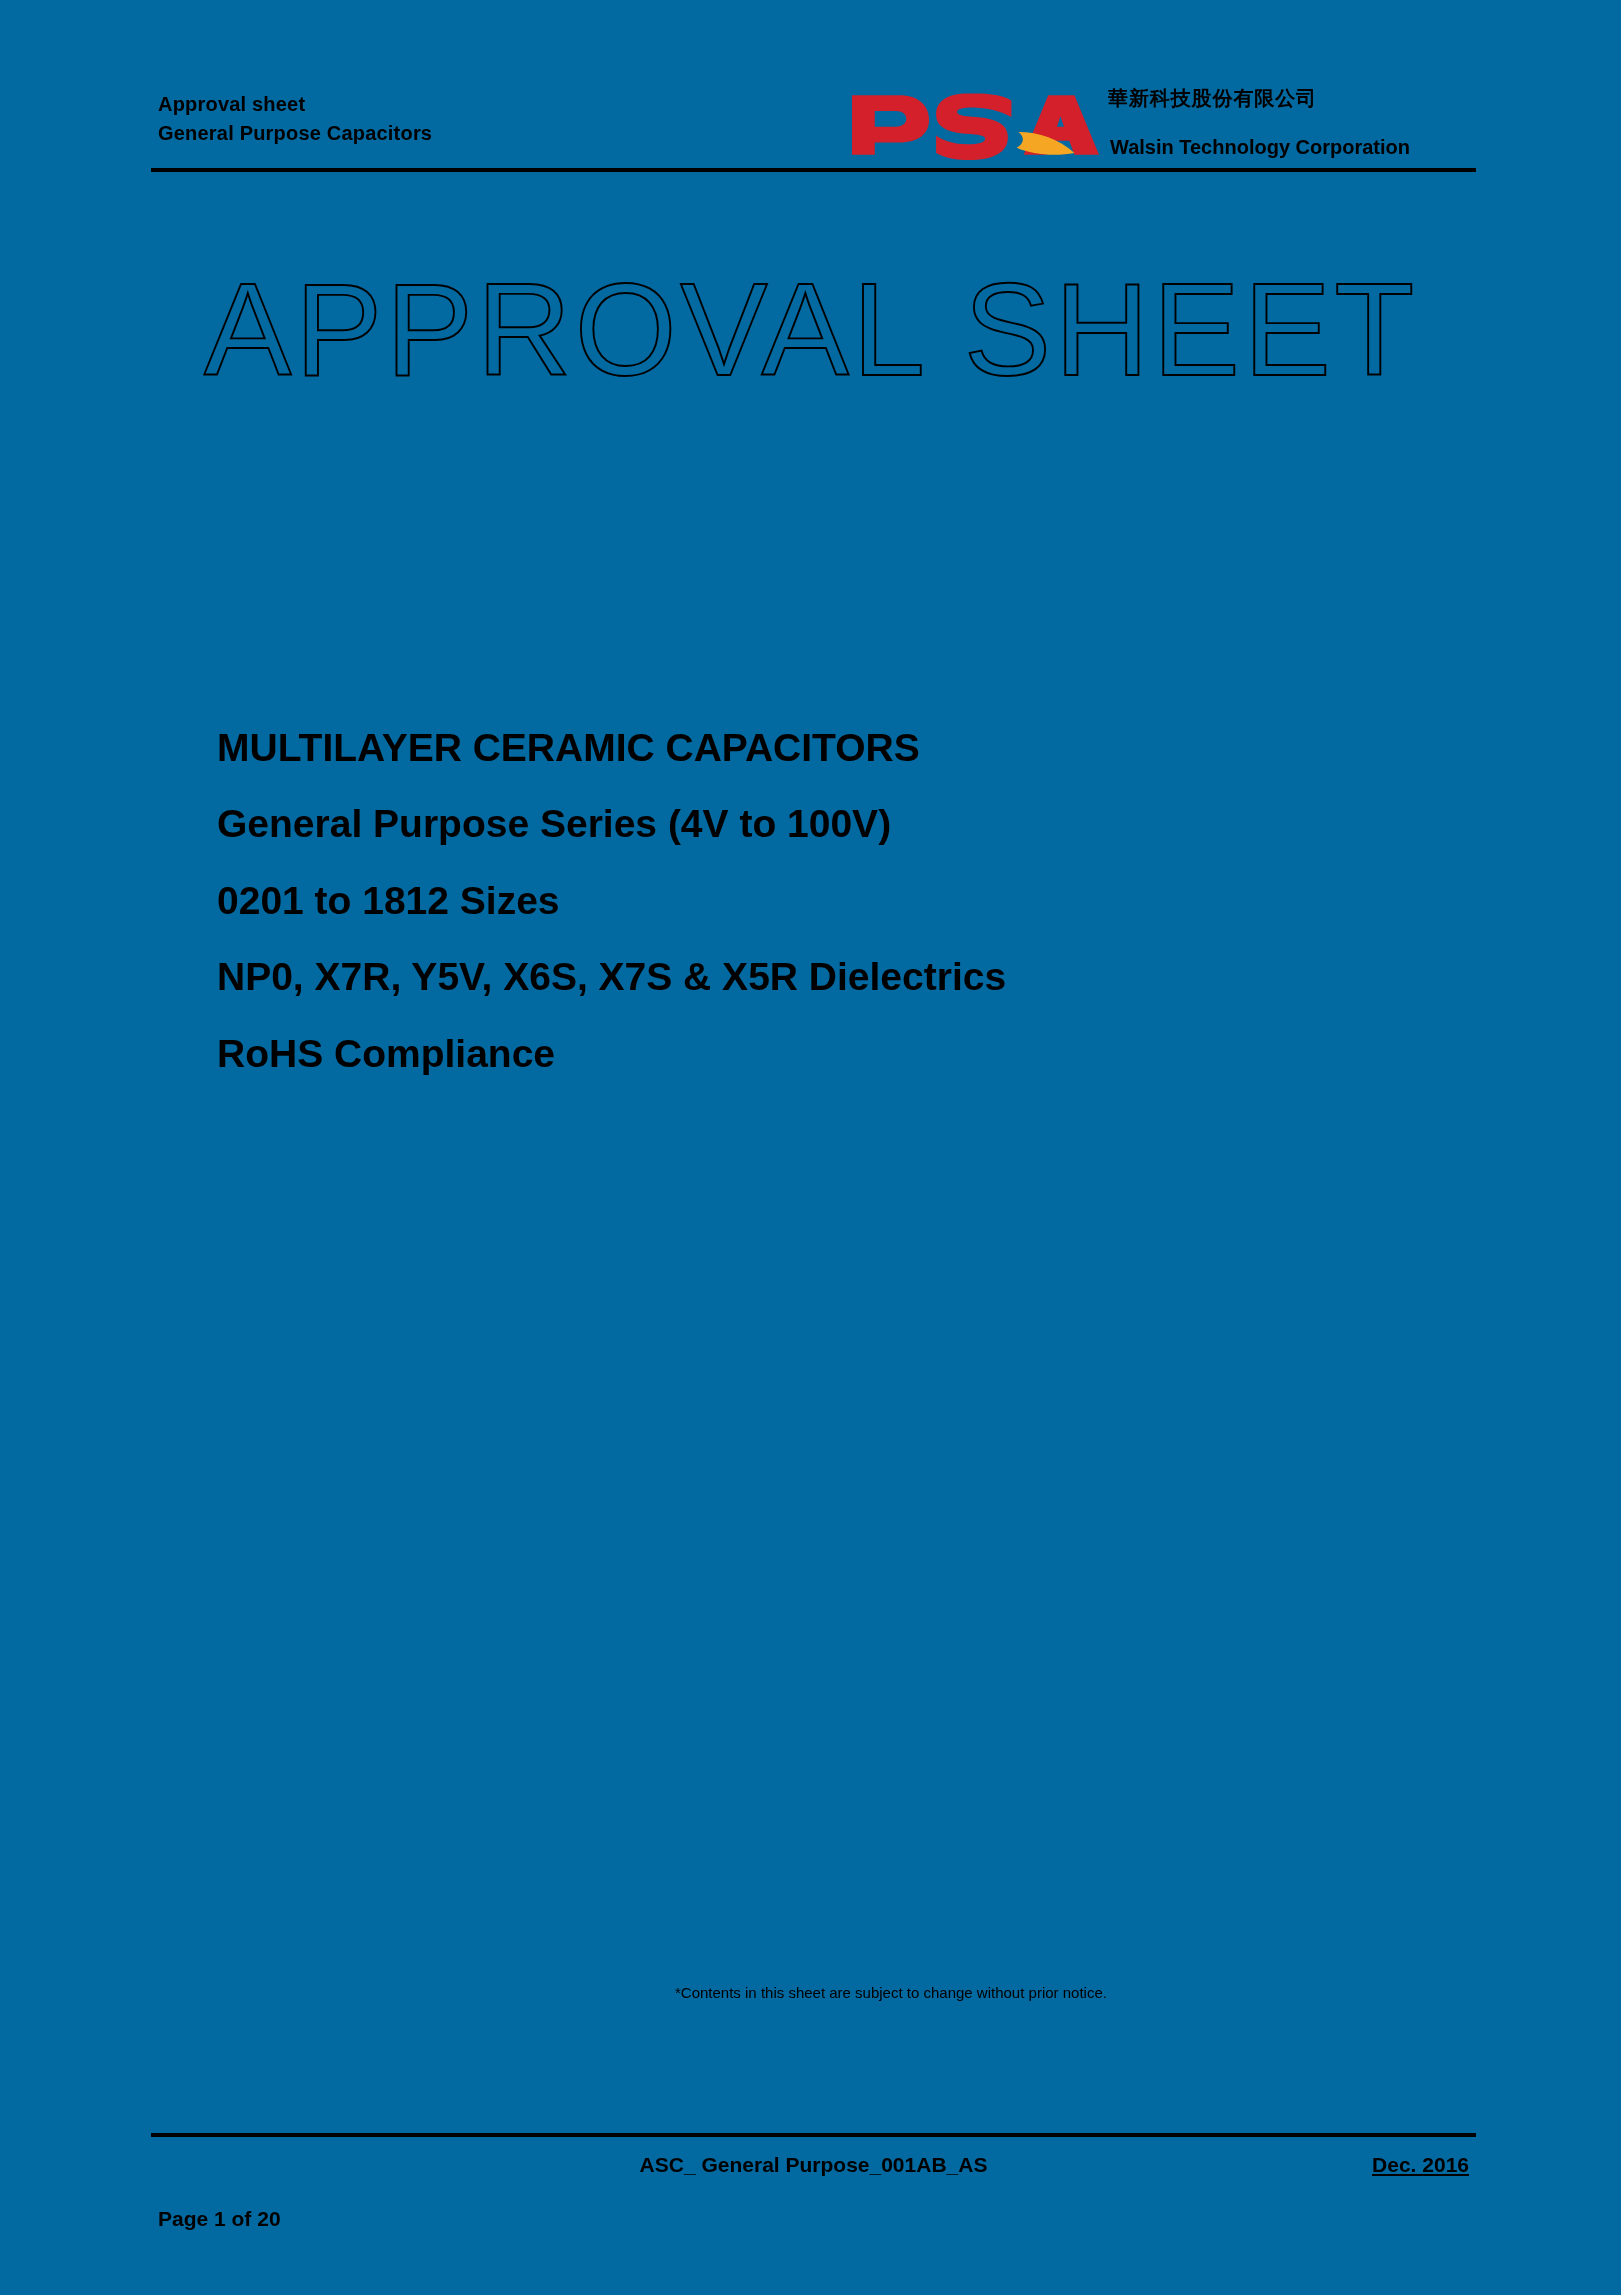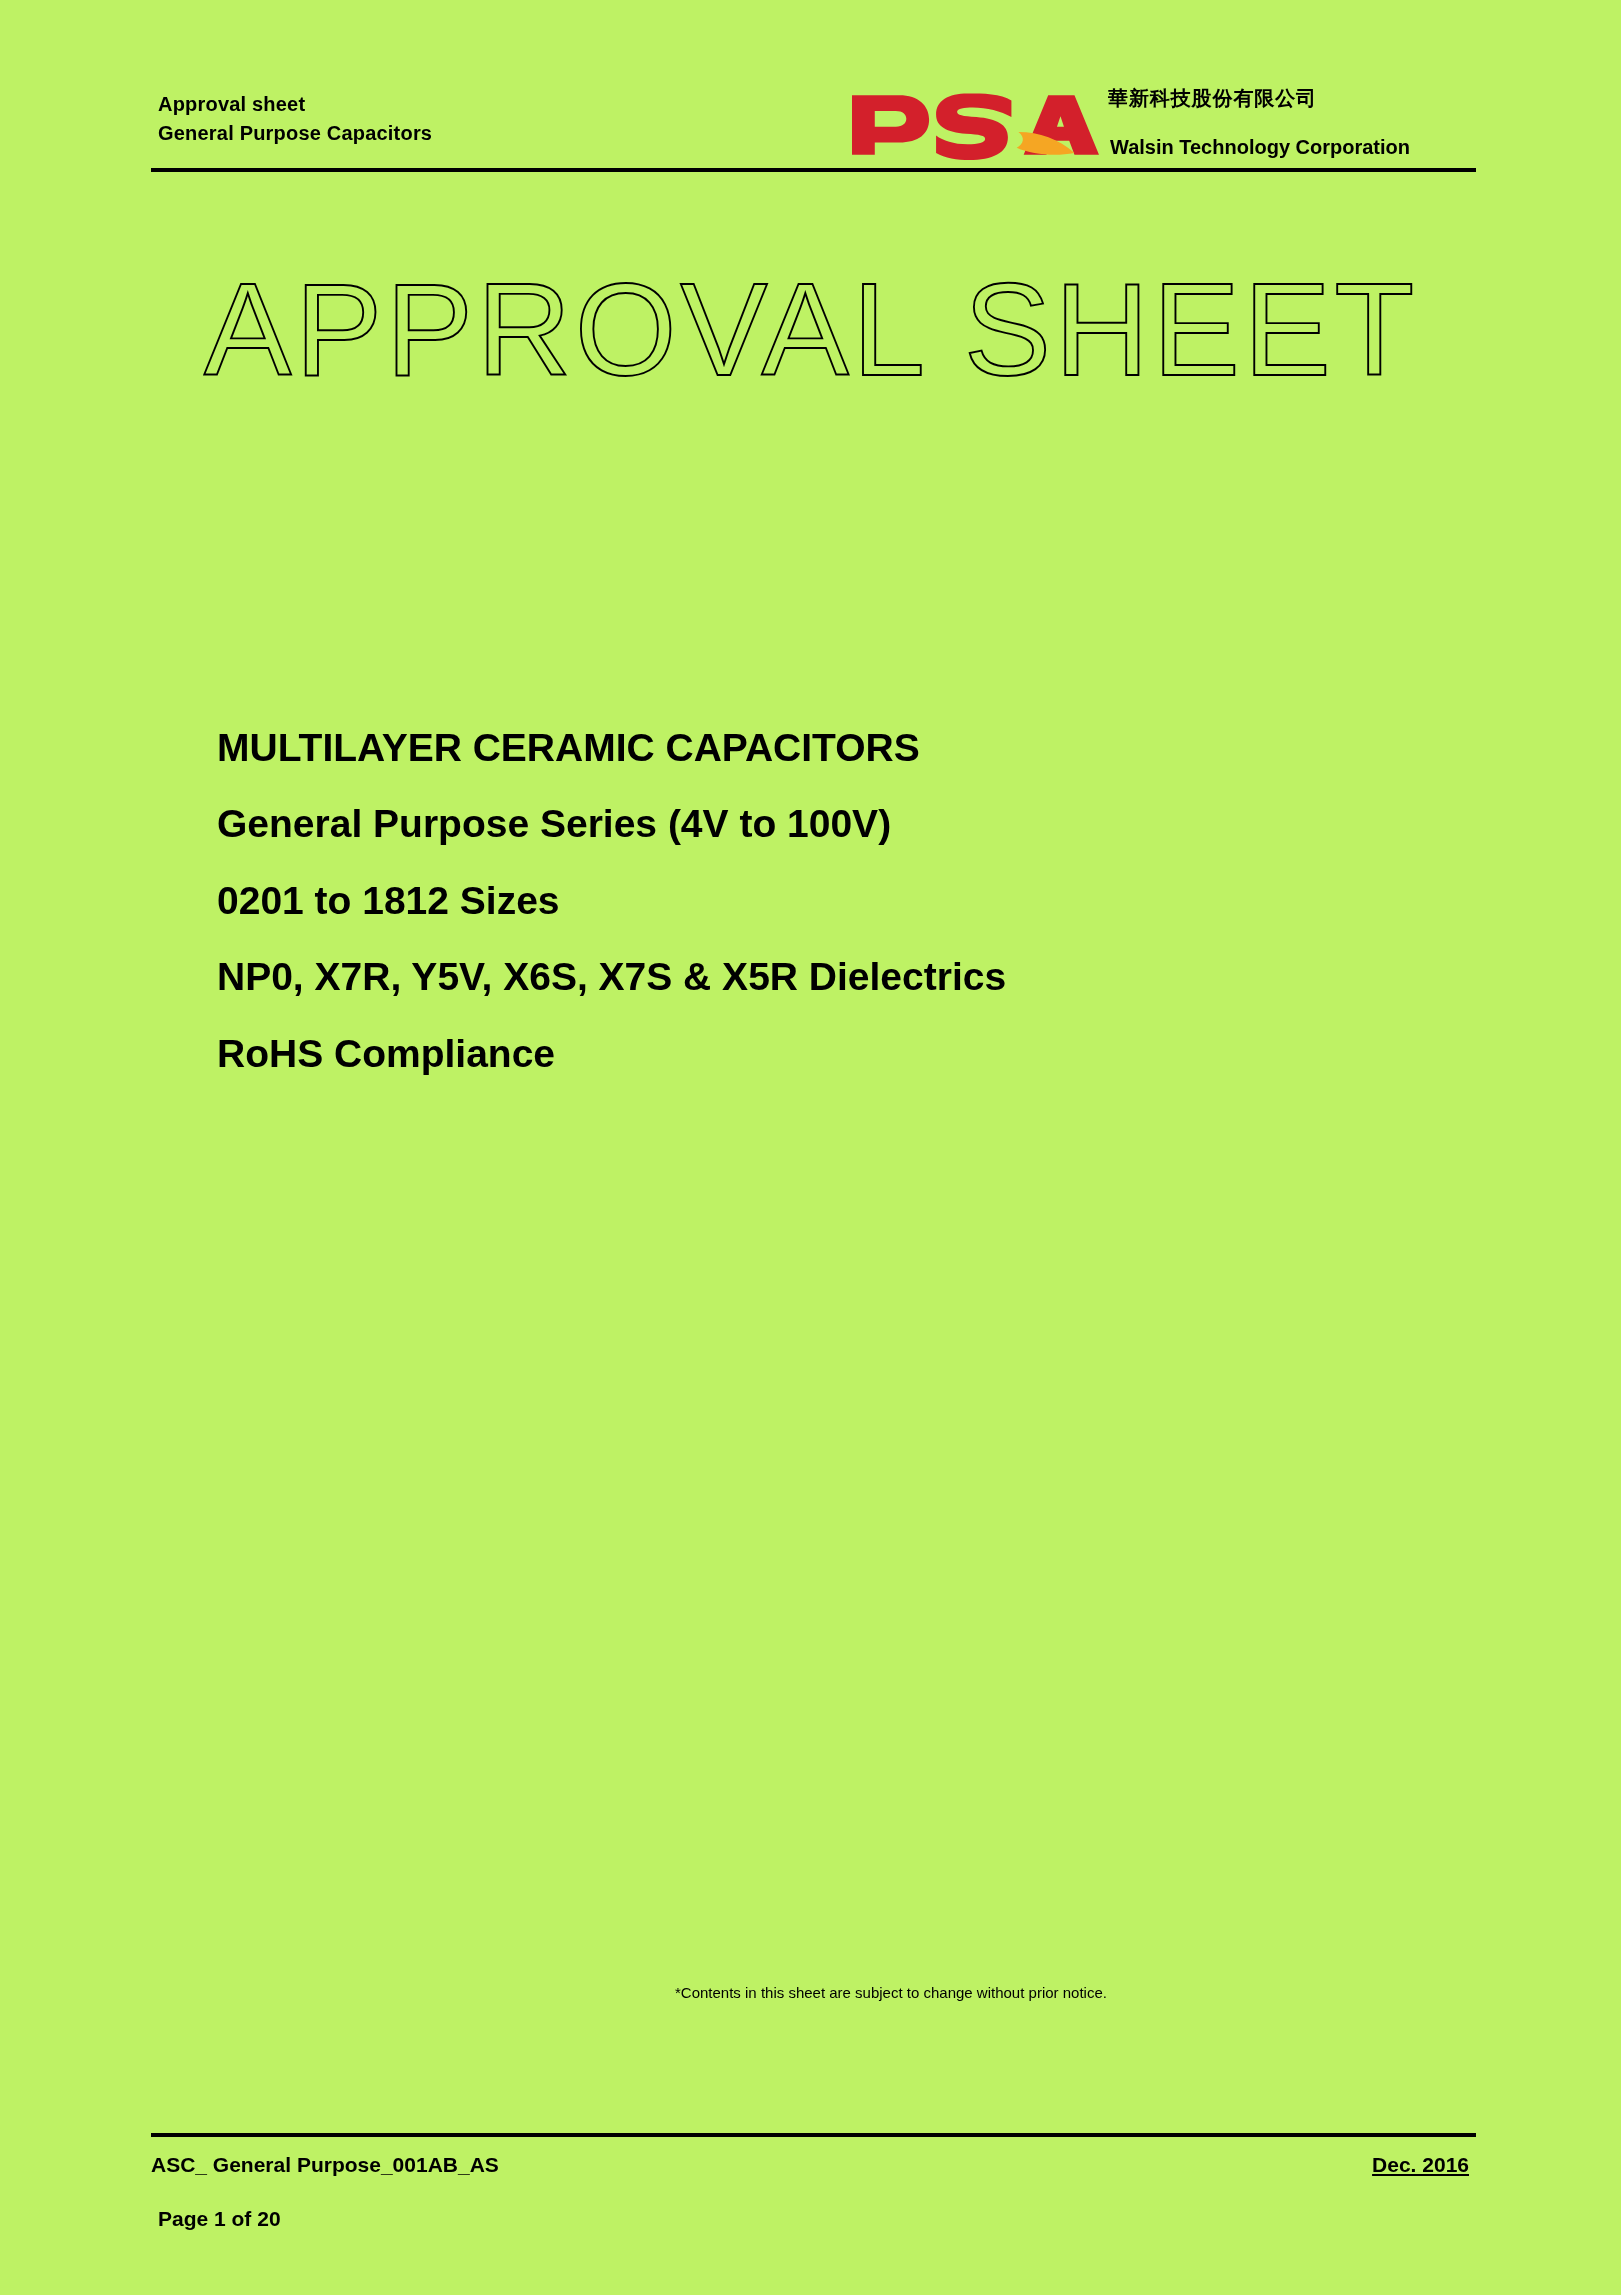--- a/index.html
+++ b/index.html
@@ -9,21 +9,21 @@
   }
   body {
     font-family: "Liberation Sans", sans-serif;
     color: #000000;
   }
   .page {
     position: relative;
     width: 1622px;
     height: 2295px;
     margin: 0 auto;
-    background: #bef264;
+    background: #0369a1;
     box-sizing: border-box;
     overflow: hidden;
   }
 
   
   .header {
     position: absolute;
     left: 151px;
     top: 83px;
     width: 1325px;
@@ -142,20 +142,21 @@
     position: absolute;
     left: 7px;
     top: 23px;
     margin-top: 36px;
   }
   .footer-center {
     position: absolute;
     left: 0;
     top: 5.3px;
     width: 1325px;
+    text-align: center;
   }
   .footer-right {
     position: absolute;
     right: 7px;
     top: 5.3px;
     text-decoration: underline;
   }
 </style>
 </head>
 <body>

